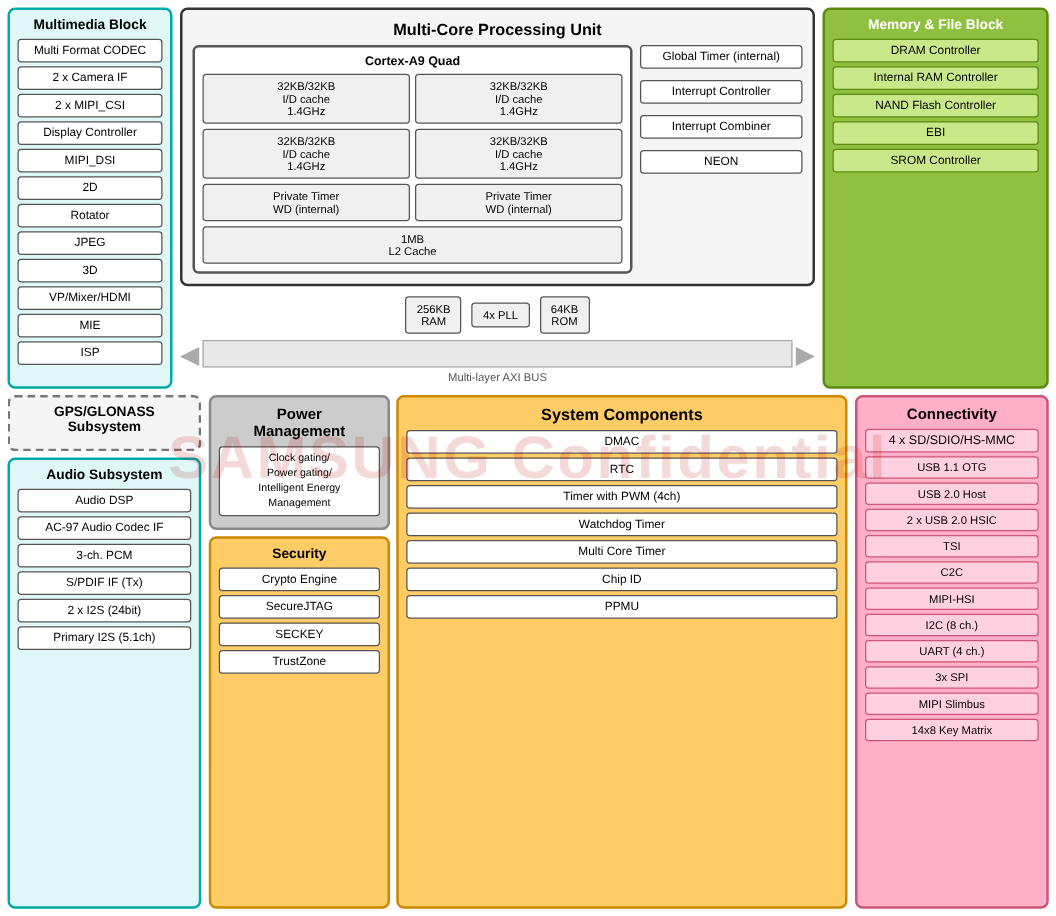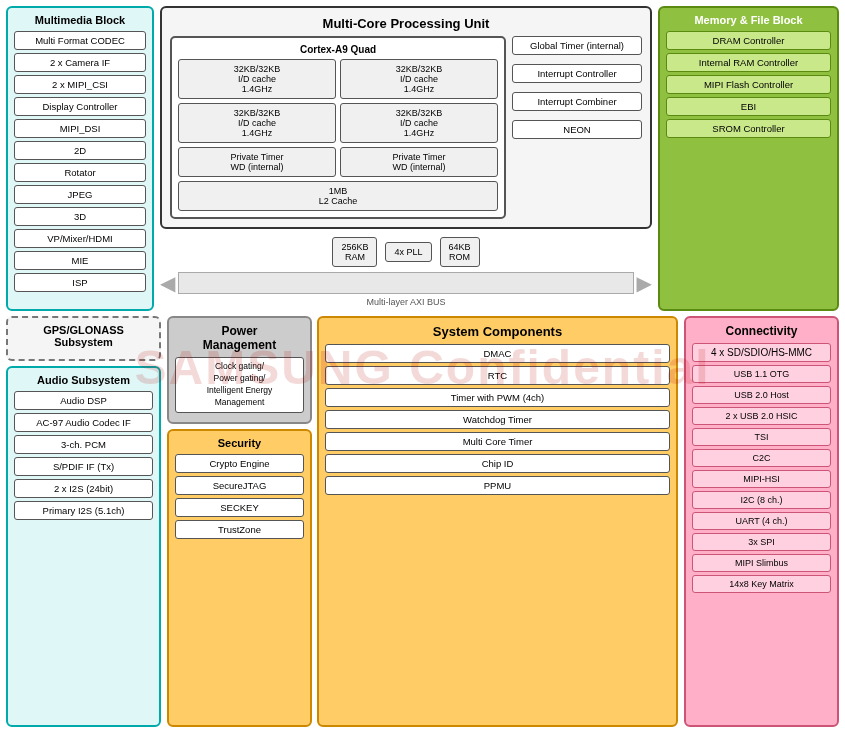--- a/index.html
+++ b/index.html
@@ -219,21 +219,21 @@
 <body>
 
 <div style="width:845px;height:733px;position:relative;overflow:hidden;">
 
   <div class="watermark">SAMSUNG Confidential</div>
 
   <div style="padding:6px;display:flex;flex-direction:column;gap:5px;height:733px;">
 
     <div style="display:flex;gap:6px;flex:0 0 auto;">
 
-      <div class="block multimedia-block" style="width:148px;">
+      <div class="block multimedia-block" style="width:132px;">
         <div class="block-title">Multimedia Block</div>
         <div id="multimedia-items">
             <div class="item-box">Multi Format CODEC</div>
             <div class="item-box">2 x Camera IF</div>
             <div class="item-box">2 x MIPI_CSI</div>
             <div class="item-box">Display Controller</div>
             <div class="item-box">MIPI_DSI</div>
             <div class="item-box">2D</div>
             <div class="item-box">Rotator</div>
             <div class="item-box">JPEG</div>
@@ -298,21 +298,21 @@
           </div>
           <div class="bus-label">Multi-layer AXI BUS</div>
         </div>
       </div>
 
       <div class="block memory-block" style="width:181px;">
         <div class="block-title">Memory &amp; File Block</div>
         <div id="memory-items">
             <div class="item-box">DRAM Controller</div>
             <div class="item-box">Internal RAM Controller</div>
-            <div class="item-box">MIPI Flash Controller</div>
+            <div class="item-box">NAND Flash Controller</div>
             <div class="item-box">EBI</div>
             <div class="item-box">SROM Controller</div>
           </div>
       </div>
     </div>
 
     <div style="display:flex;gap:6px;flex:1;">
 
       <div style="width:155px;display:flex;flex-direction:column;gap:5px;">
         <div class="block gps-block">

